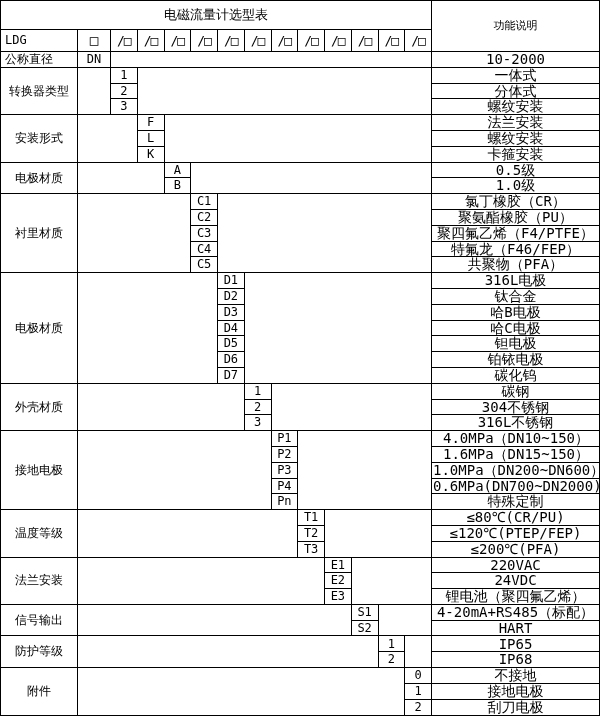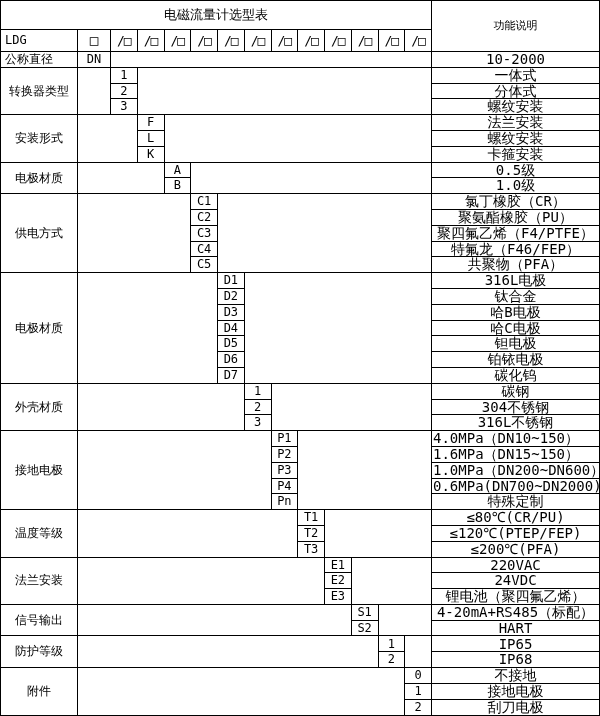--- a/index.html
+++ b/index.html
@@ -24,21 +24,21 @@
   tr.r-title{height:29px;}
   tr.r-model{height:22px;}
   td.title{font-size:13px;}
   td.funch{font-size:11px;}
   td.lbl{font-size:12px;}
   td.lft{text-align:left;padding-left:4px;}
   td.slot{font-size:13px;letter-spacing:-1px;}
   td.box{font-size:14px;}
   td.code{font-size:12px;margin-top:14px;}
   td.func{font-size:14px;}
-  td.func.left{text-align:left;padding-left:1px;}
+  td.func.left{text-align:center;padding-left:1px;}
   td.filler{background:#fff;}
 </style>
 </head>
 <body>
 
 <table>
   <colgroup>
     <col style="width:77px">
     <col style="width:33px">
     <col style="width:26.75px">
@@ -119,21 +119,21 @@
         <td rowspan="2" colspan="3" class="filler"></td>
         <td class="code">A</td>
         <td rowspan="2" colspan="9" class="filler"></td>
         <td class="func">0.5级</td>
       </tr>
       <tr>
         <td class="code">B</td>
         <td class="func">1.0级</td>
       </tr>
       <tr>
-        <td rowspan="5" class="lbl">供电方式</td>
+        <td rowspan="5" class="lbl">衬里材质</td>
         <td rowspan="5" colspan="4" class="filler"></td>
         <td class="code">C1</td>
         <td rowspan="5" colspan="8" class="filler"></td>
         <td class="func">氯丁橡胶（CR）</td>
       </tr>
       <tr>
         <td class="code">C2</td>
         <td class="func">聚氨酯橡胶（PU）</td>
       </tr>
       <tr>

